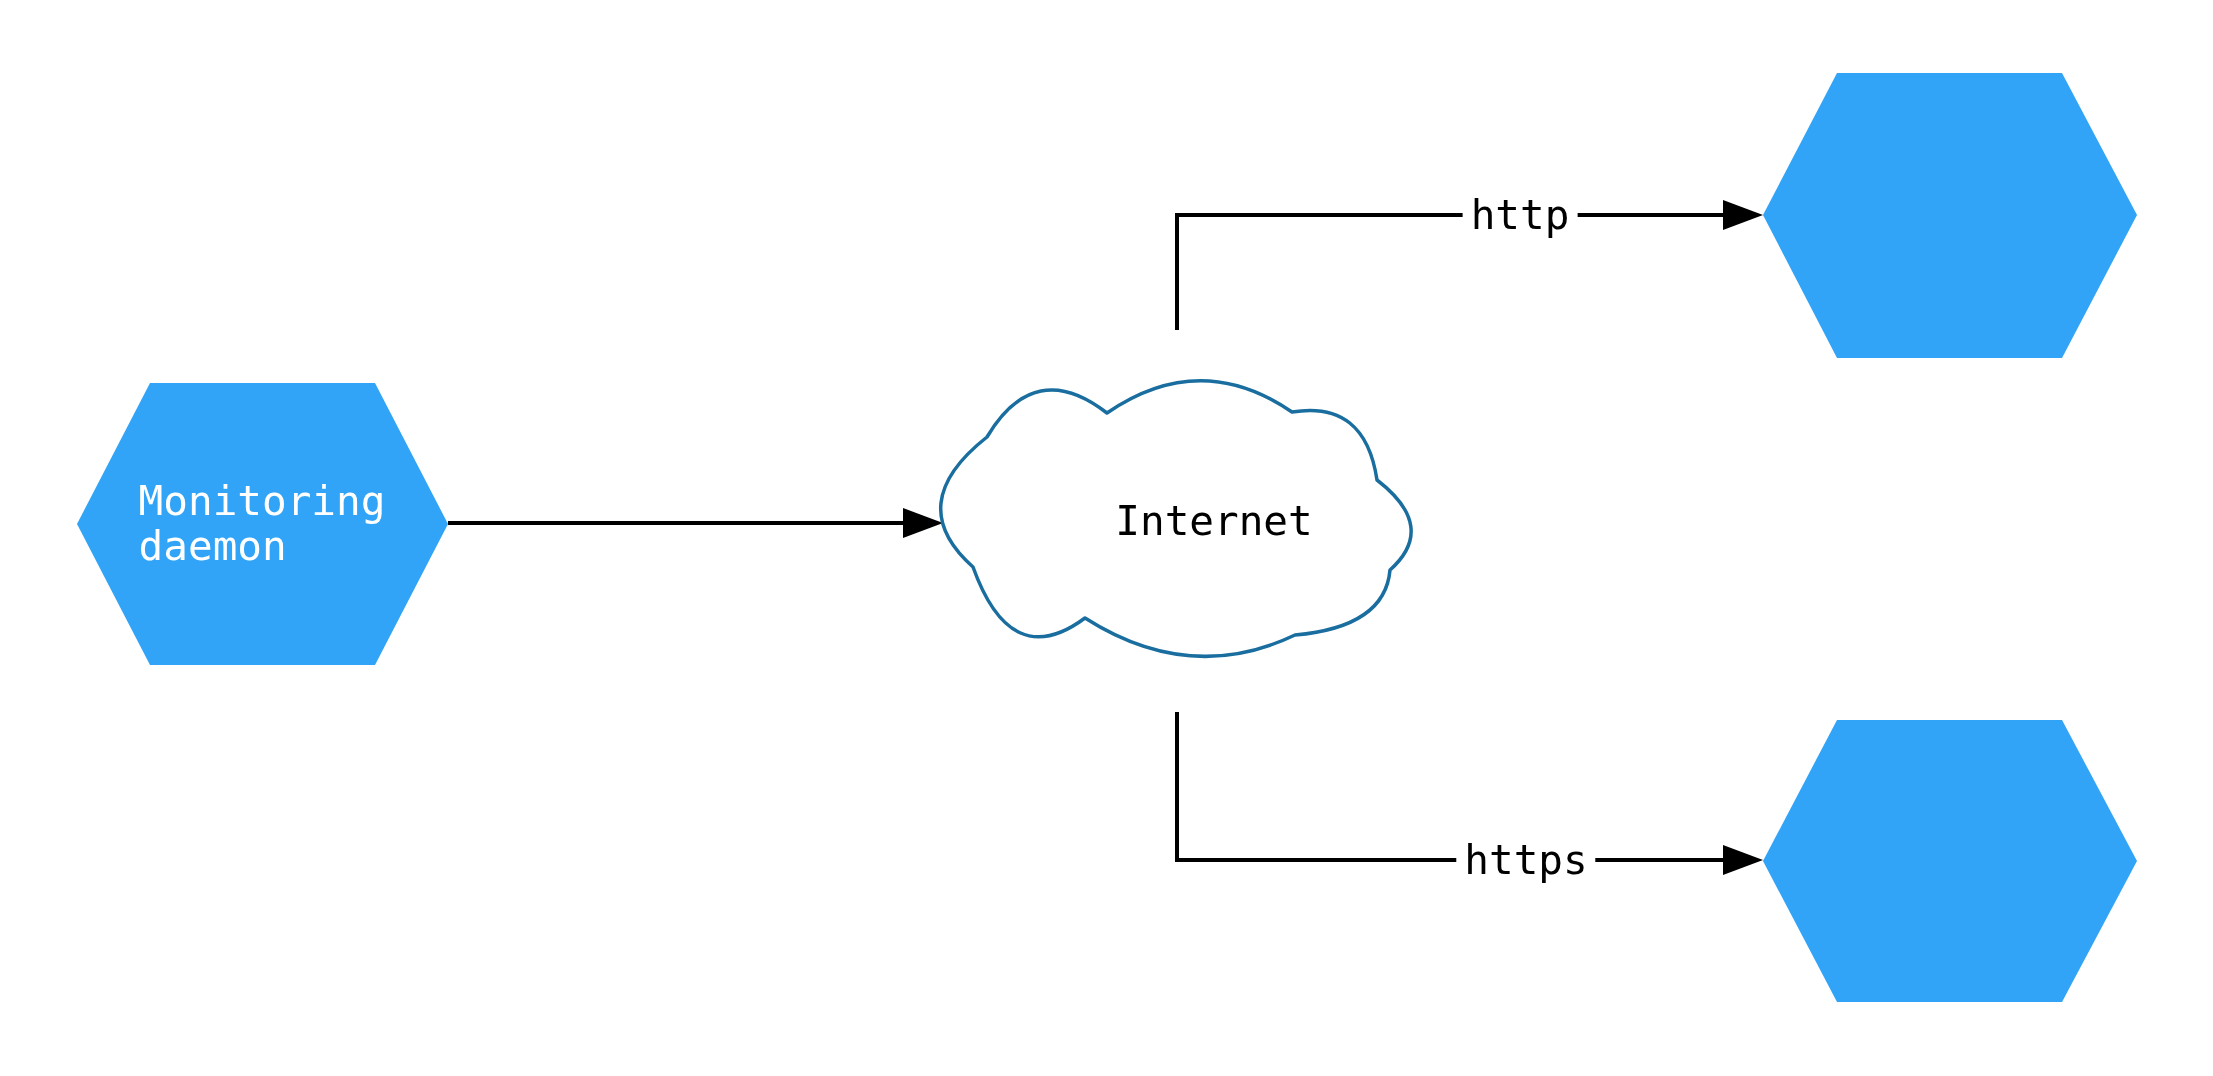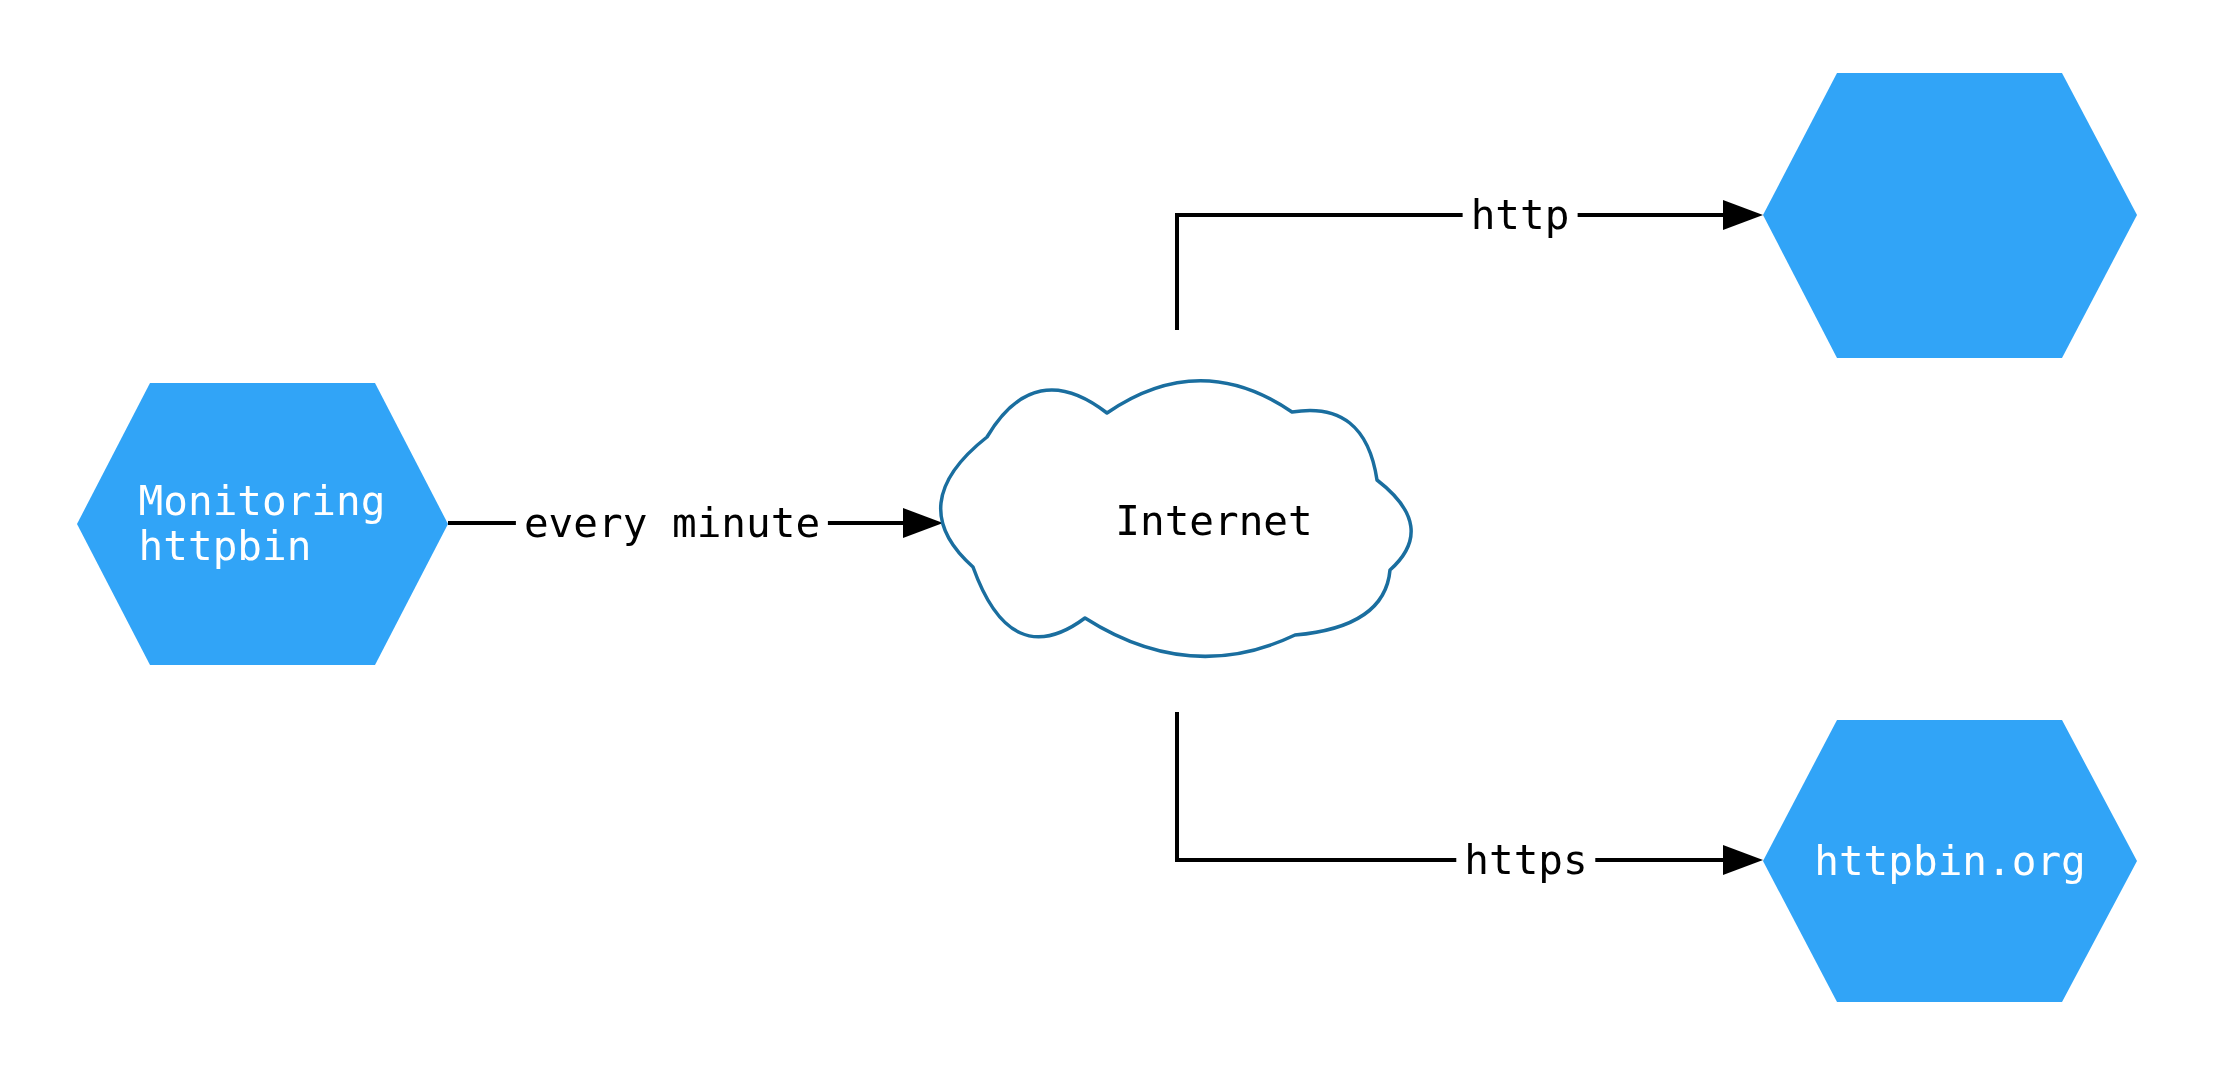--- a/index.html
+++ b/index.html
@@ -93,26 +93,24 @@
              Q 1190 685 1085 618
              Q 1011 673 973 567
              Q 902 504 987 437 Z"></path>
 
     <polygon class="hex" points="1763,215 1837,73 2062,73 2137,215 2062,358 1837,358"></polygon>
 
     <polygon class="hex" points="1763,861 1837,720 2062,720 2137,861 2062,1002 1837,1002"></polygon>
   </svg>
 
   <div class="label node-label" style="left:262px; top:524px;">Monitoring
-httpbin</div>
+daemon</div>
 
   <div class="label cloud-label" style="left:1178px; top:521px;margin-left:36px;">Internet</div>
 
 
-  <div class="label node-label" style="left:1950px; top:861px;">httpbin.org</div>
 
-  <div class="label edge-label" style="left:672px; top:523px;">every minute</div>
 
   <div class="label edge-label" style="left:1520px; top:215px;">http</div>
 
   <div class="label edge-label" style="left:1526px; top:860px;">https</div>
 
 </div>
 
 </body></html>

